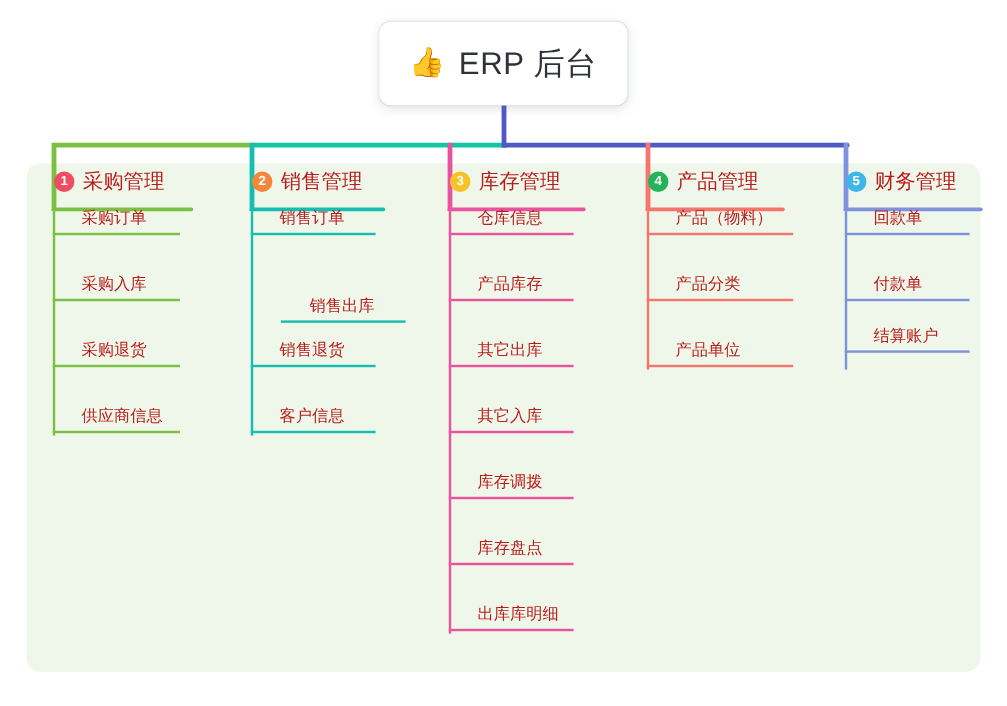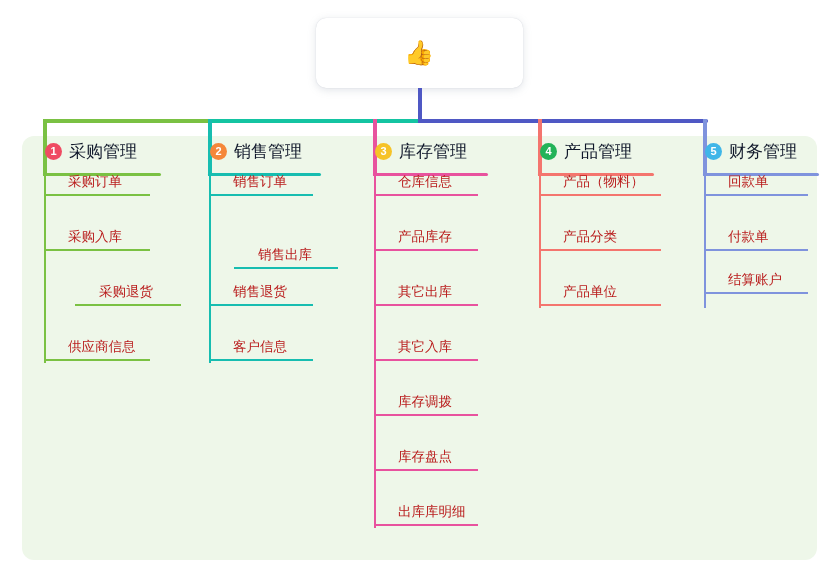--- a/index.html
+++ b/index.html
@@ -88,21 +88,21 @@
     border-radius: 50%;
     color: #ffffff;
     font-size: 11px;
     line-height: 17px;
     text-align: center;
     font-weight: 700;
     flex: none;
   }
   .col-title {
     font-size: 17px;
-    color: #0f172a;
+    color: #b91c1c;
     white-space: nowrap;
     text-align: right;
   }
   .head-rule {
     position: absolute;
     left: 10px;
     top: 37px;
     height: 3px;
     border-radius: 2px;
   }
@@ -135,20 +135,21 @@
 </head>
 <body>
 
 <div id="mindmap">
 
   <div class="panel"></div>
 
   <div class="root-card">
     <div class="root-inner">
       <span class="root-emoji">👍</span>
+      <span class="root-title">ERP 后台</span>
     </div>
   </div>
 
   <div id="connector-layer">
       <div class="conn" style="left: 44px; top: 119px; width: 168px; height: 4px; background: rgb(122, 193, 67); border-radius: 2px;"></div>
       <div class="conn" style="left: 209px; top: 119px; width: 213px; height: 4px; background: rgb(20, 196, 162); border-radius: 2px;"></div>
       <div class="conn" style="left: 419px; top: 119px; width: 289px; height: 4px; background: rgb(79, 88, 196); border-radius: 2px;"></div>
       <div class="conn" style="left: 418px; top: 88px; width: 4px; height: 35px; background: rgb(79, 88, 196);"></div>
       <div class="conn" style="left: 43px; top: 119px; width: 4px; height: 57px; background: rgb(122, 193, 67);"></div>
       <div class="conn" style="left: 208px; top: 119px; width: 4px; height: 57px; background: rgb(23, 189, 176);"></div>
@@ -166,21 +167,21 @@
         <div class="head-rule" style="width: 118px; background: rgb(122, 193, 67);"></div>
         <div class="col-spine" style="height: 187px; background: rgb(122, 193, 67);"></div>
         <div class="leaf" style="top: 30px; height: 30px; width: 116px;">
           <div class="leaf-label">采购订单</div>
           <div class="leaf-rule" style="width: 106px; background: rgb(122, 193, 67);"></div>
         </div>
         <div class="leaf" style="top: 85px; height: 30px; width: 116px;">
           <div class="leaf-label">采购入库</div>
           <div class="leaf-rule" style="width: 106px; background: rgb(122, 193, 67);"></div>
         </div>
-        <div class="leaf" style="top: 140px; height: 30px; width: 116px; margin-left: 31px;">
+        <div class="leaf" style="top: 140px; height: 30px; width: 116px;">
           <div class="leaf-label">采购退货</div>
           <div class="leaf-rule" style="width: 106px; background: rgb(122, 193, 67);"></div>
         </div>
         <div class="leaf" style="top: 195px; height: 30px; width: 116px;">
           <div class="leaf-label">供应商信息</div>
           <div class="leaf-rule" style="width: 106px; background: rgb(122, 193, 67);"></div>
         </div>
       </div>
       <div class="column" style="left: 198px;">
         <div class="col-head">

